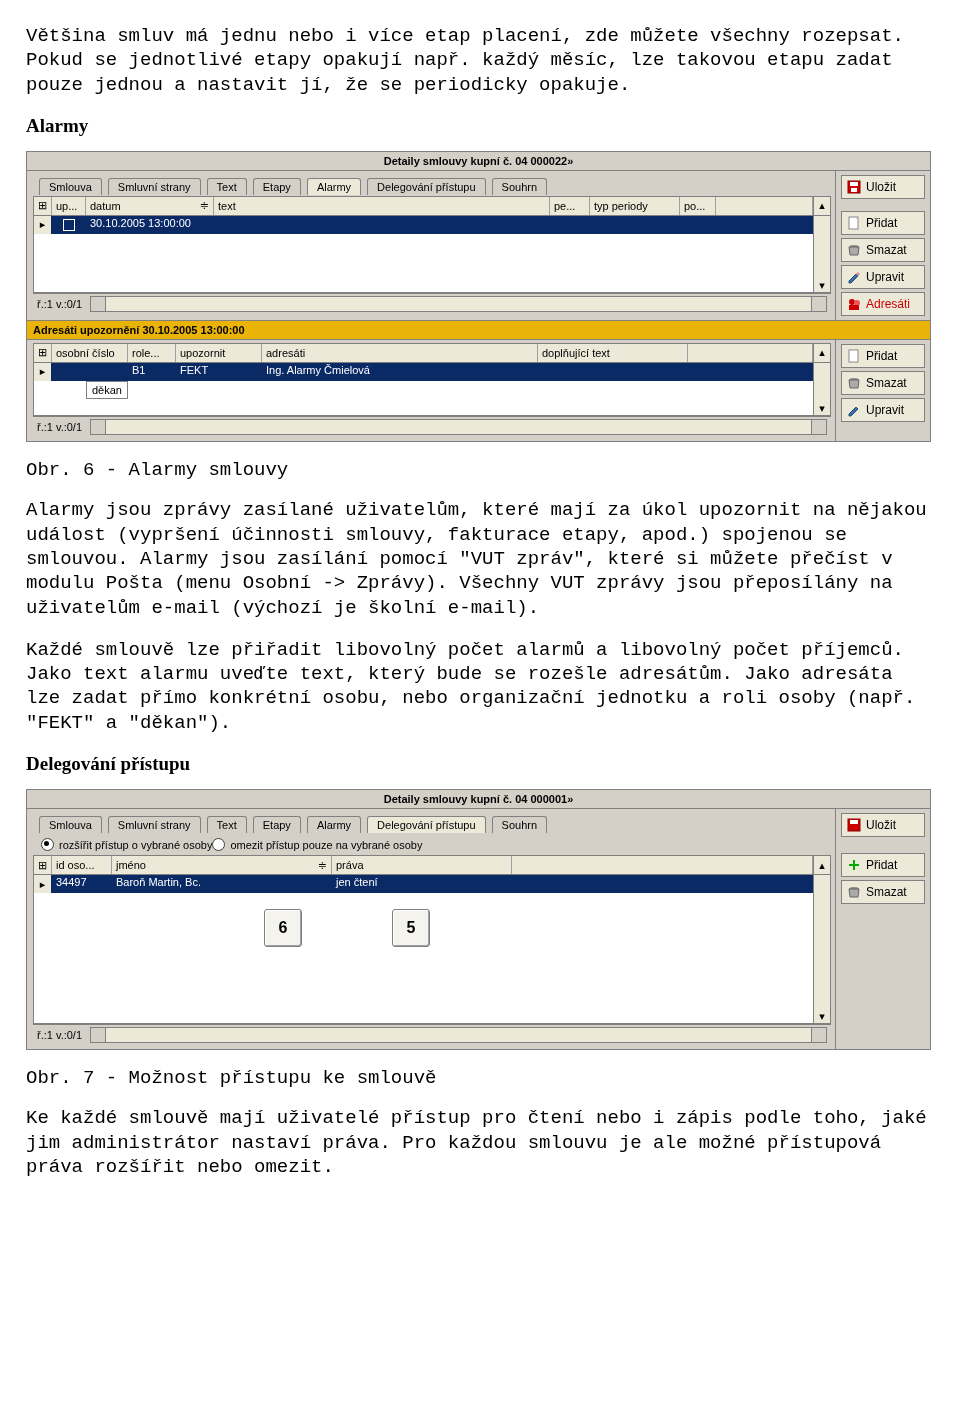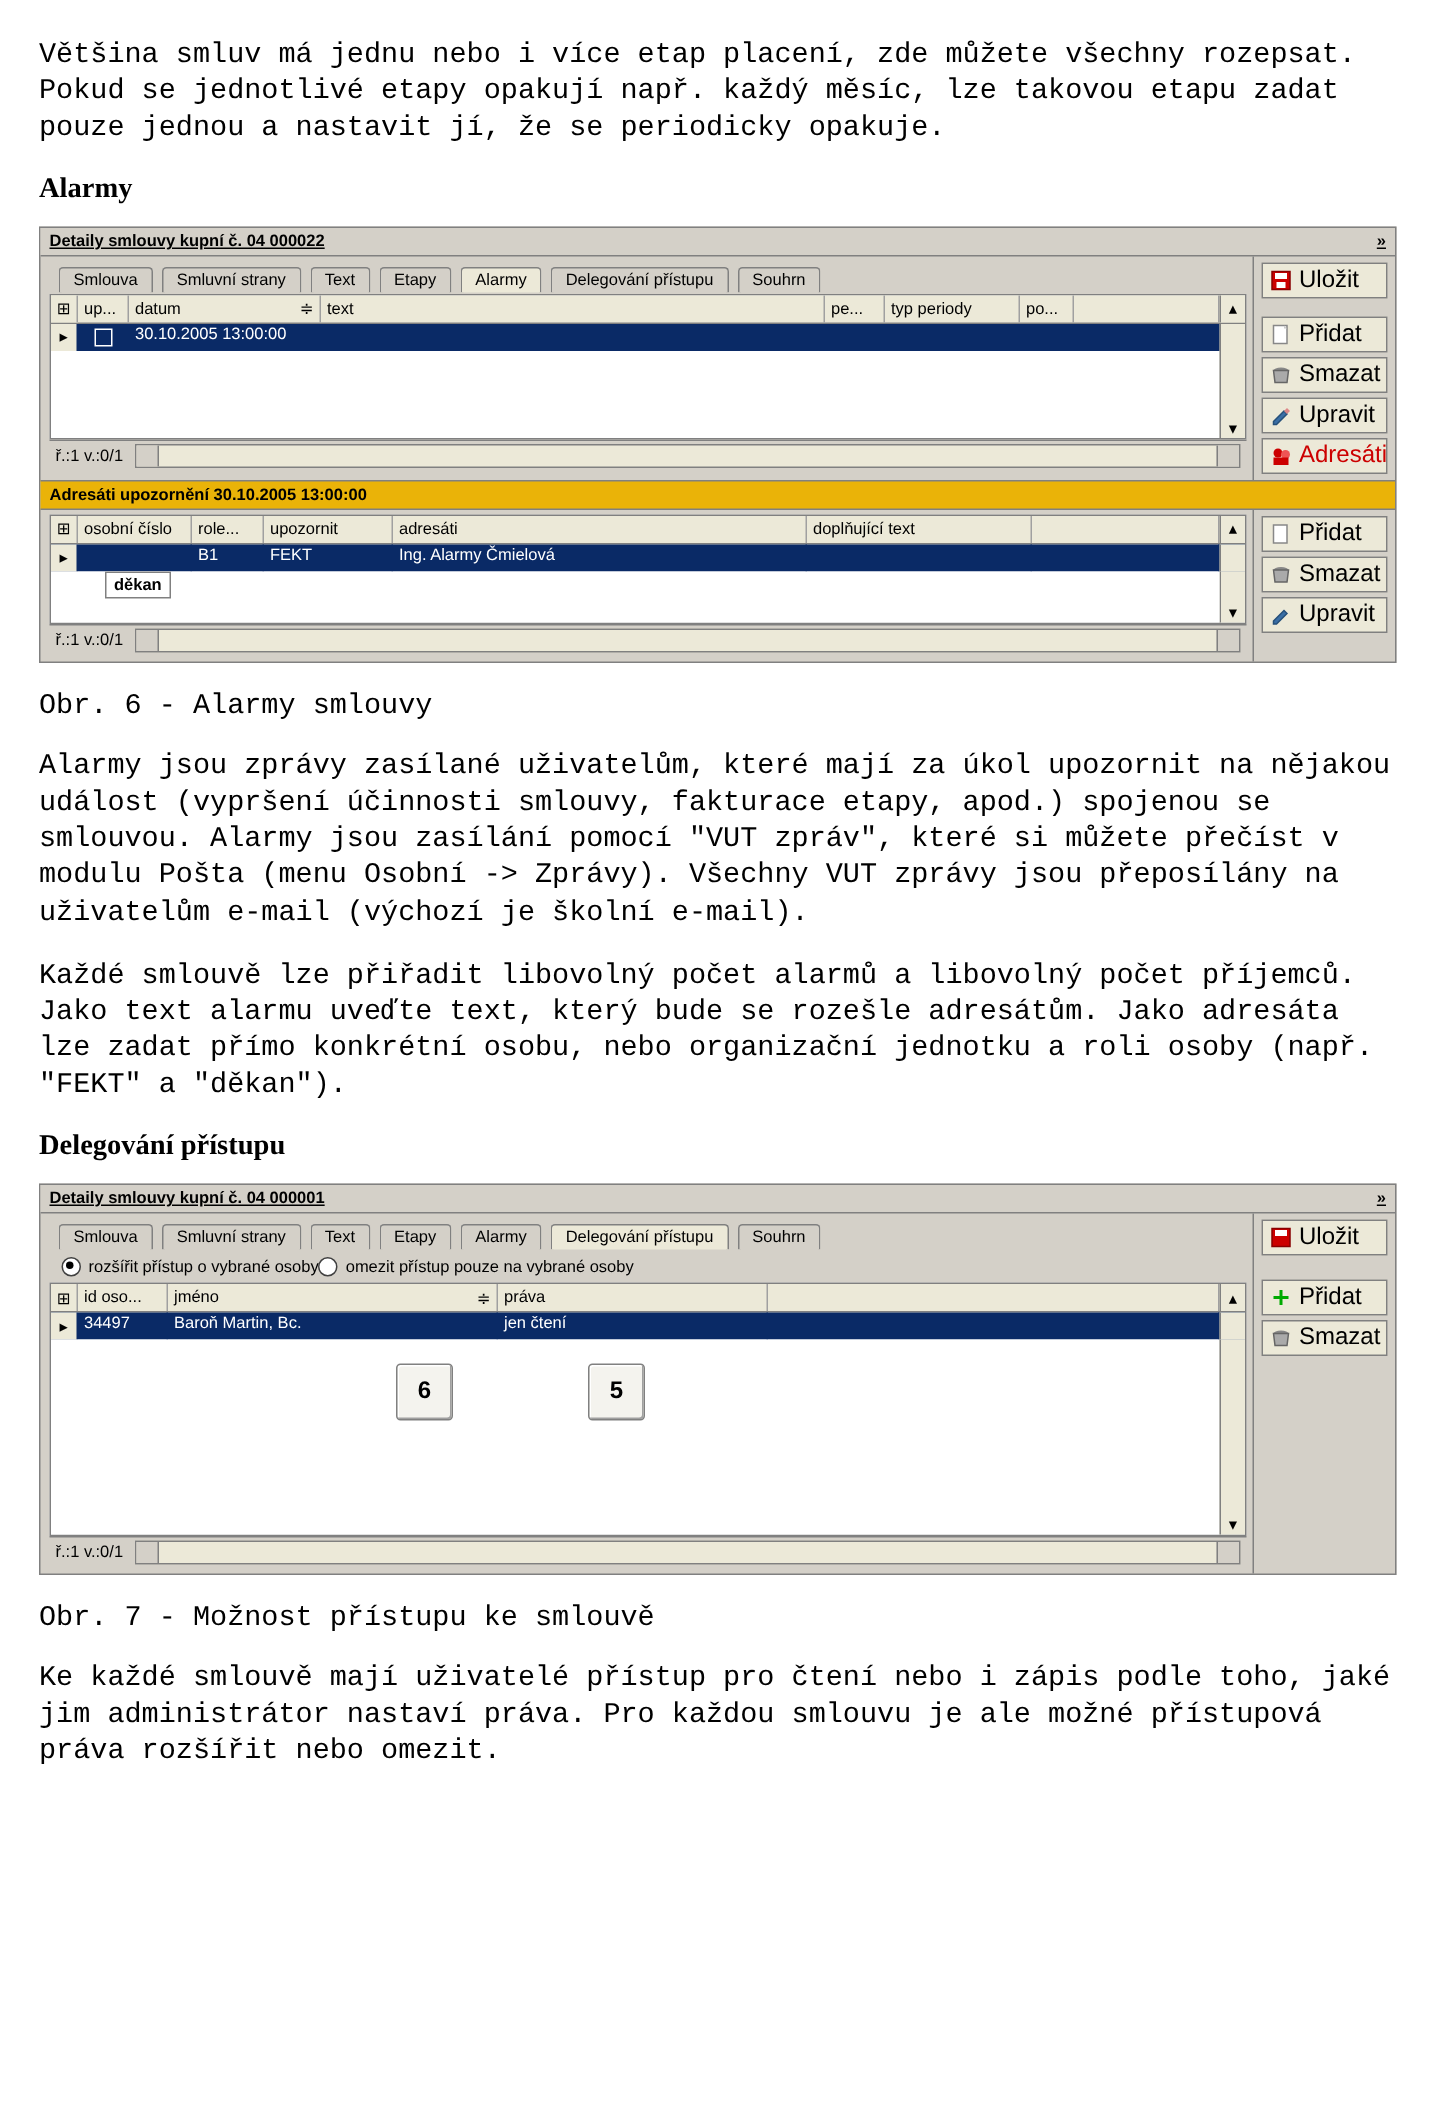--- a/index.html
+++ b/index.html
@@ -19,25 +19,24 @@
   .app {
     background: #d4d0c8;
     border: 1px solid #808080;
     font-family: Tahoma, Arial, sans-serif;
     font-size: 11px;
     color: #000;
     margin-bottom: 8px;
     width: 903px;
   }
   .titlebar {
-    display: flex; align-items: center; justify-content: space-between;
+    display: flex; align-items: center; justify-content: center;
     background: #d4d0c8;
     padding: 3px 6px;
     border-bottom: 1px solid #808080;
-    text-decoration: underline;
   }
   .titlebar .t { font-weight: bold; }
   .titlebar .chev { font-weight: bold; }
   .tabs {
     display: flex; gap: 6px; padding: 4px 6px 1px 6px;
   }
   .tab {
     background: #d4d0c8;
     border: 1px solid #808080;
     border-bottom: none;
@@ -51,21 +50,21 @@
   .body-row .right {
     width: 84px; padding: 4px 5px 4px 5px;
     display: flex; flex-direction: column; gap: 3px;
     border-left: 1px solid #808080;
   }
   .btn {
     display: flex; align-items: center; gap: 5px;
     background: #ece9d8;
     border: 1px solid #808080;
     padding: 2px 5px;
-    font-size: 16px;
+    font-size: 12px;
     height: 18px;
     box-sizing: content-box;
   }
   .btn .ic { width: 14px; height: 14px; display: inline-flex; align-items: center; justify-content: center; }
   .btn.red .lbl { color: #c00; }
   .grid {
     background: #fff;
     border: 1px solid #808080;
     box-sizing: border-box;
   }
@@ -281,21 +280,21 @@
           <div class="cell" style="width:76px"></div>
           <div class="cell" style="width:48px">B1</div>
           <div class="cell" style="width:86px">FEKT</div>
           <div class="cell" style="width:276px">Ing. Alarmy Čmielová</div>
           <div class="cell" style="width:150px"></div>
           <div class="cell filler"></div>
           <div class="vscroll"></div>
         </div>
         <div style="display:flex;">
           <div style="flex:1; position:relative; background:#fff; height:34px;">
-            <div class="floatcell" style="position:absolute; left:36px; top:0; margin:0;font-weight:bold;">děkan</div>
+            <div class="floatcell" style="position:absolute; left:52px; top:0; margin:0;">děkan</div>
           </div>
           <div class="vscroll" style="display:flex;align-items:flex-end;justify-content:center">▾</div>
         </div>
       </div>
       <div class="statusline">
         <span>ř.:1 v.:0/1</span>
         <div class="hsb"></div>
       </div>
     </div>
     <div class="right">

